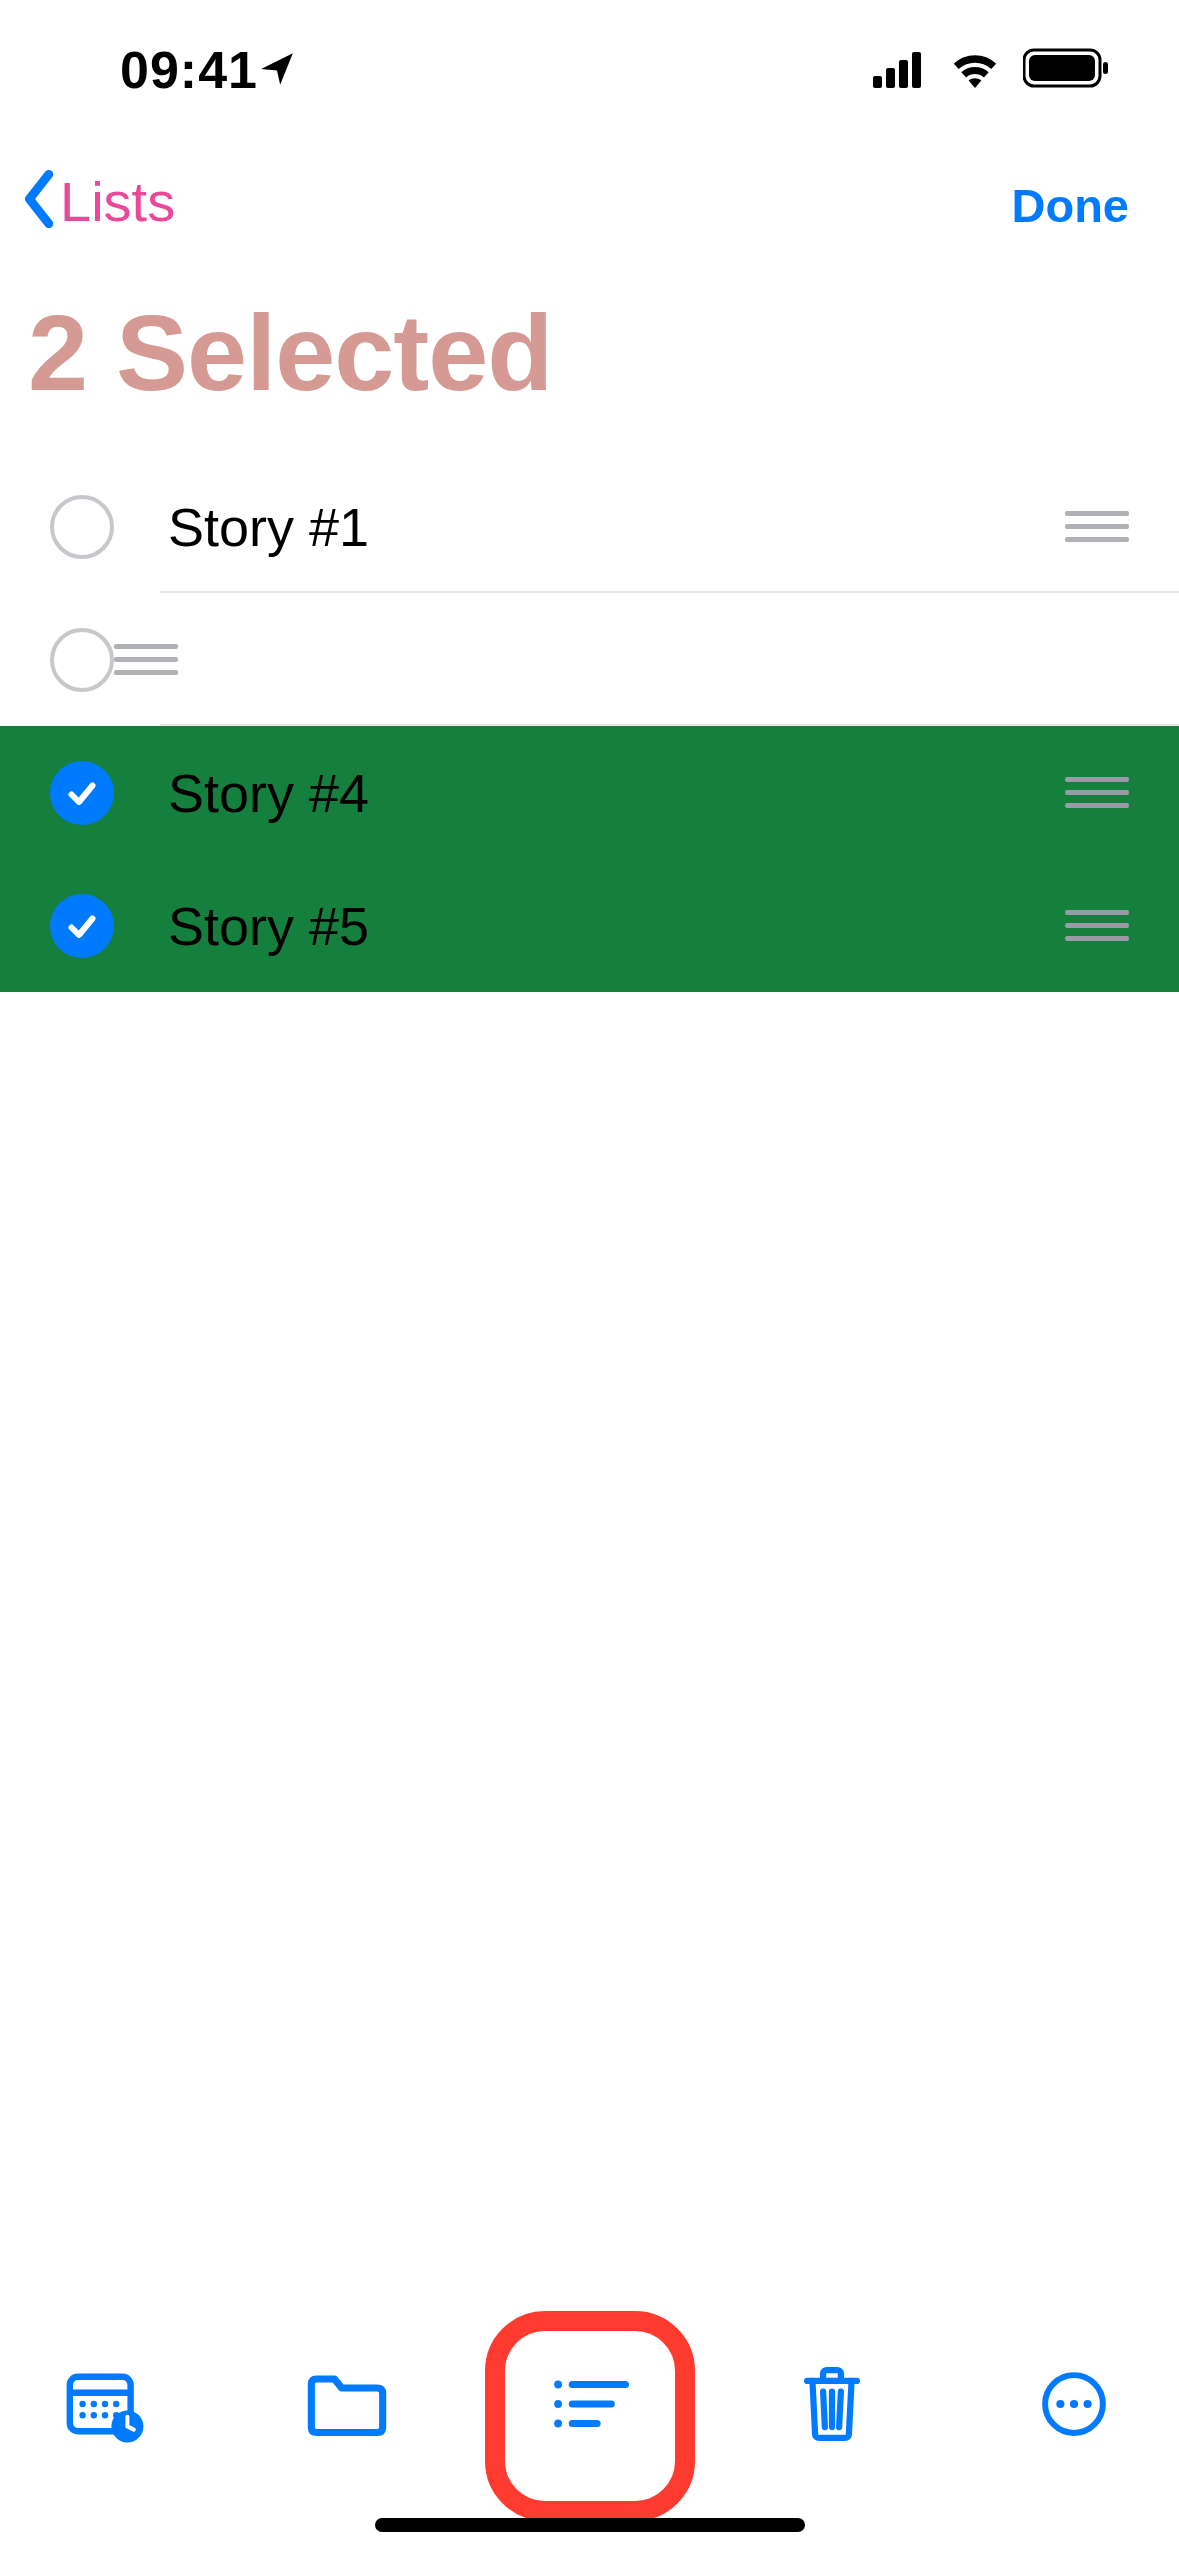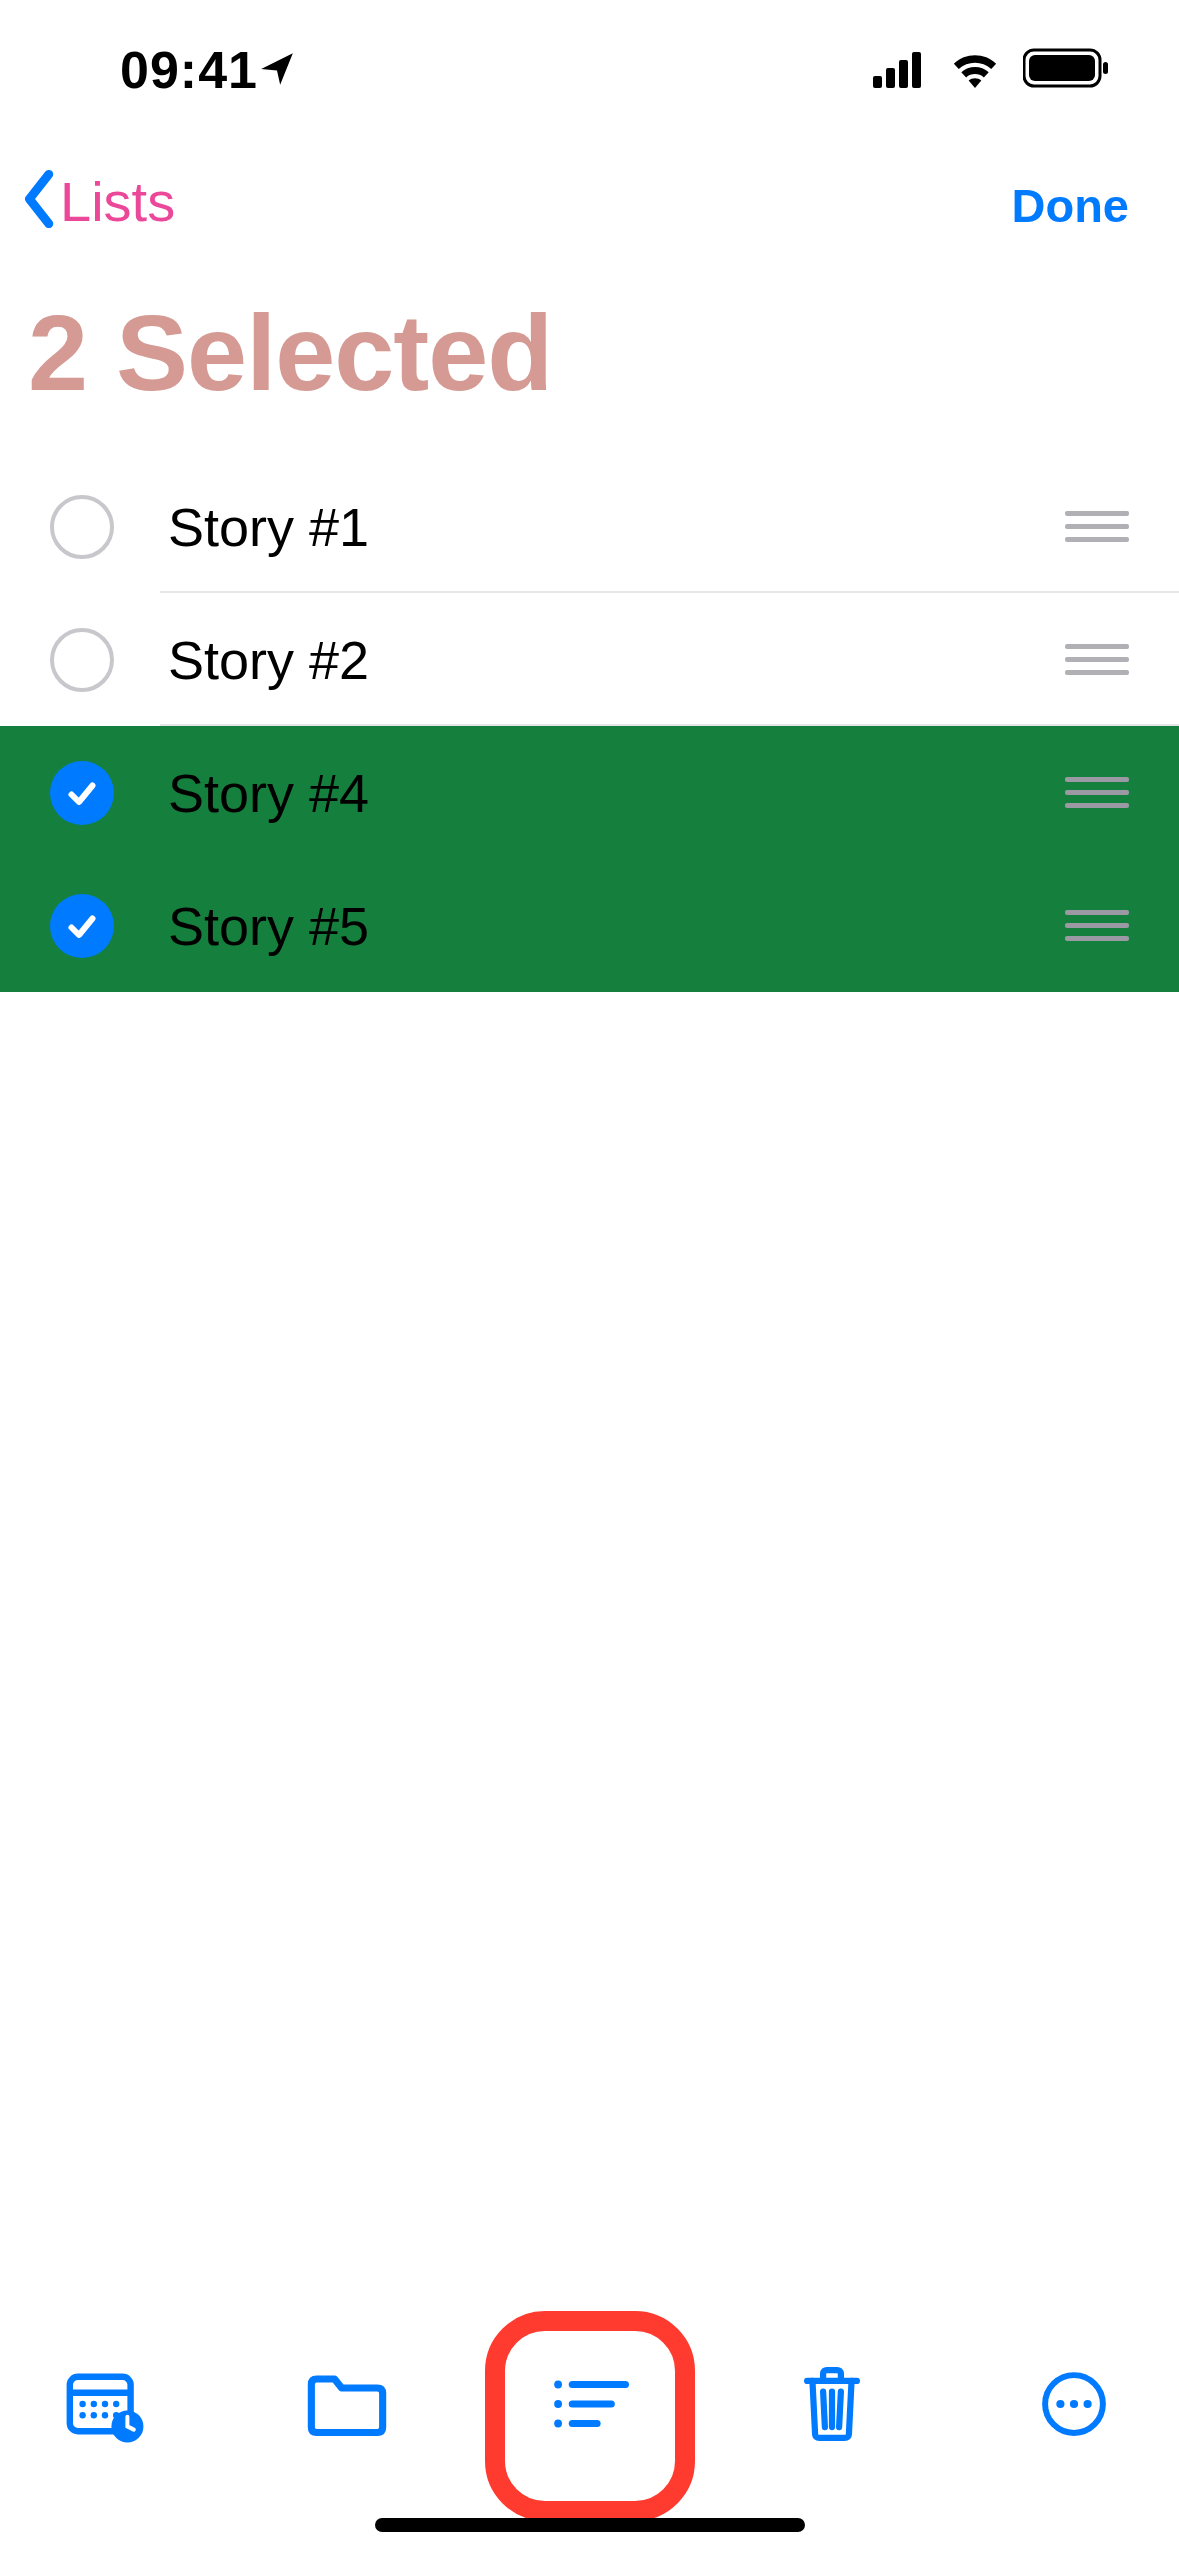--- a/index.html
+++ b/index.html
@@ -231,21 +231,20 @@
       <div class="radio"></div>
       <div class="row-label">Story #1</div>
       <div class="drag-handle">
         <span></span>
         <span></span>
         <span></span>
       </div>
     </div>
     <div class="row">
       <div class="radio"></div>
-      <div class="row-label">Story #2</div>
       <div class="drag-handle">
         <span></span>
         <span></span>
         <span></span>
       </div>
     </div>
     <div class="row selected">
       <div class="radio">
         <svg width="36" height="36" viewBox="0 0 24 24" fill="none" stroke="#fff" stroke-width="4" stroke-linecap="round" stroke-linejoin="round">
           <polyline points="5,13 10,18 19,7"></polyline>

